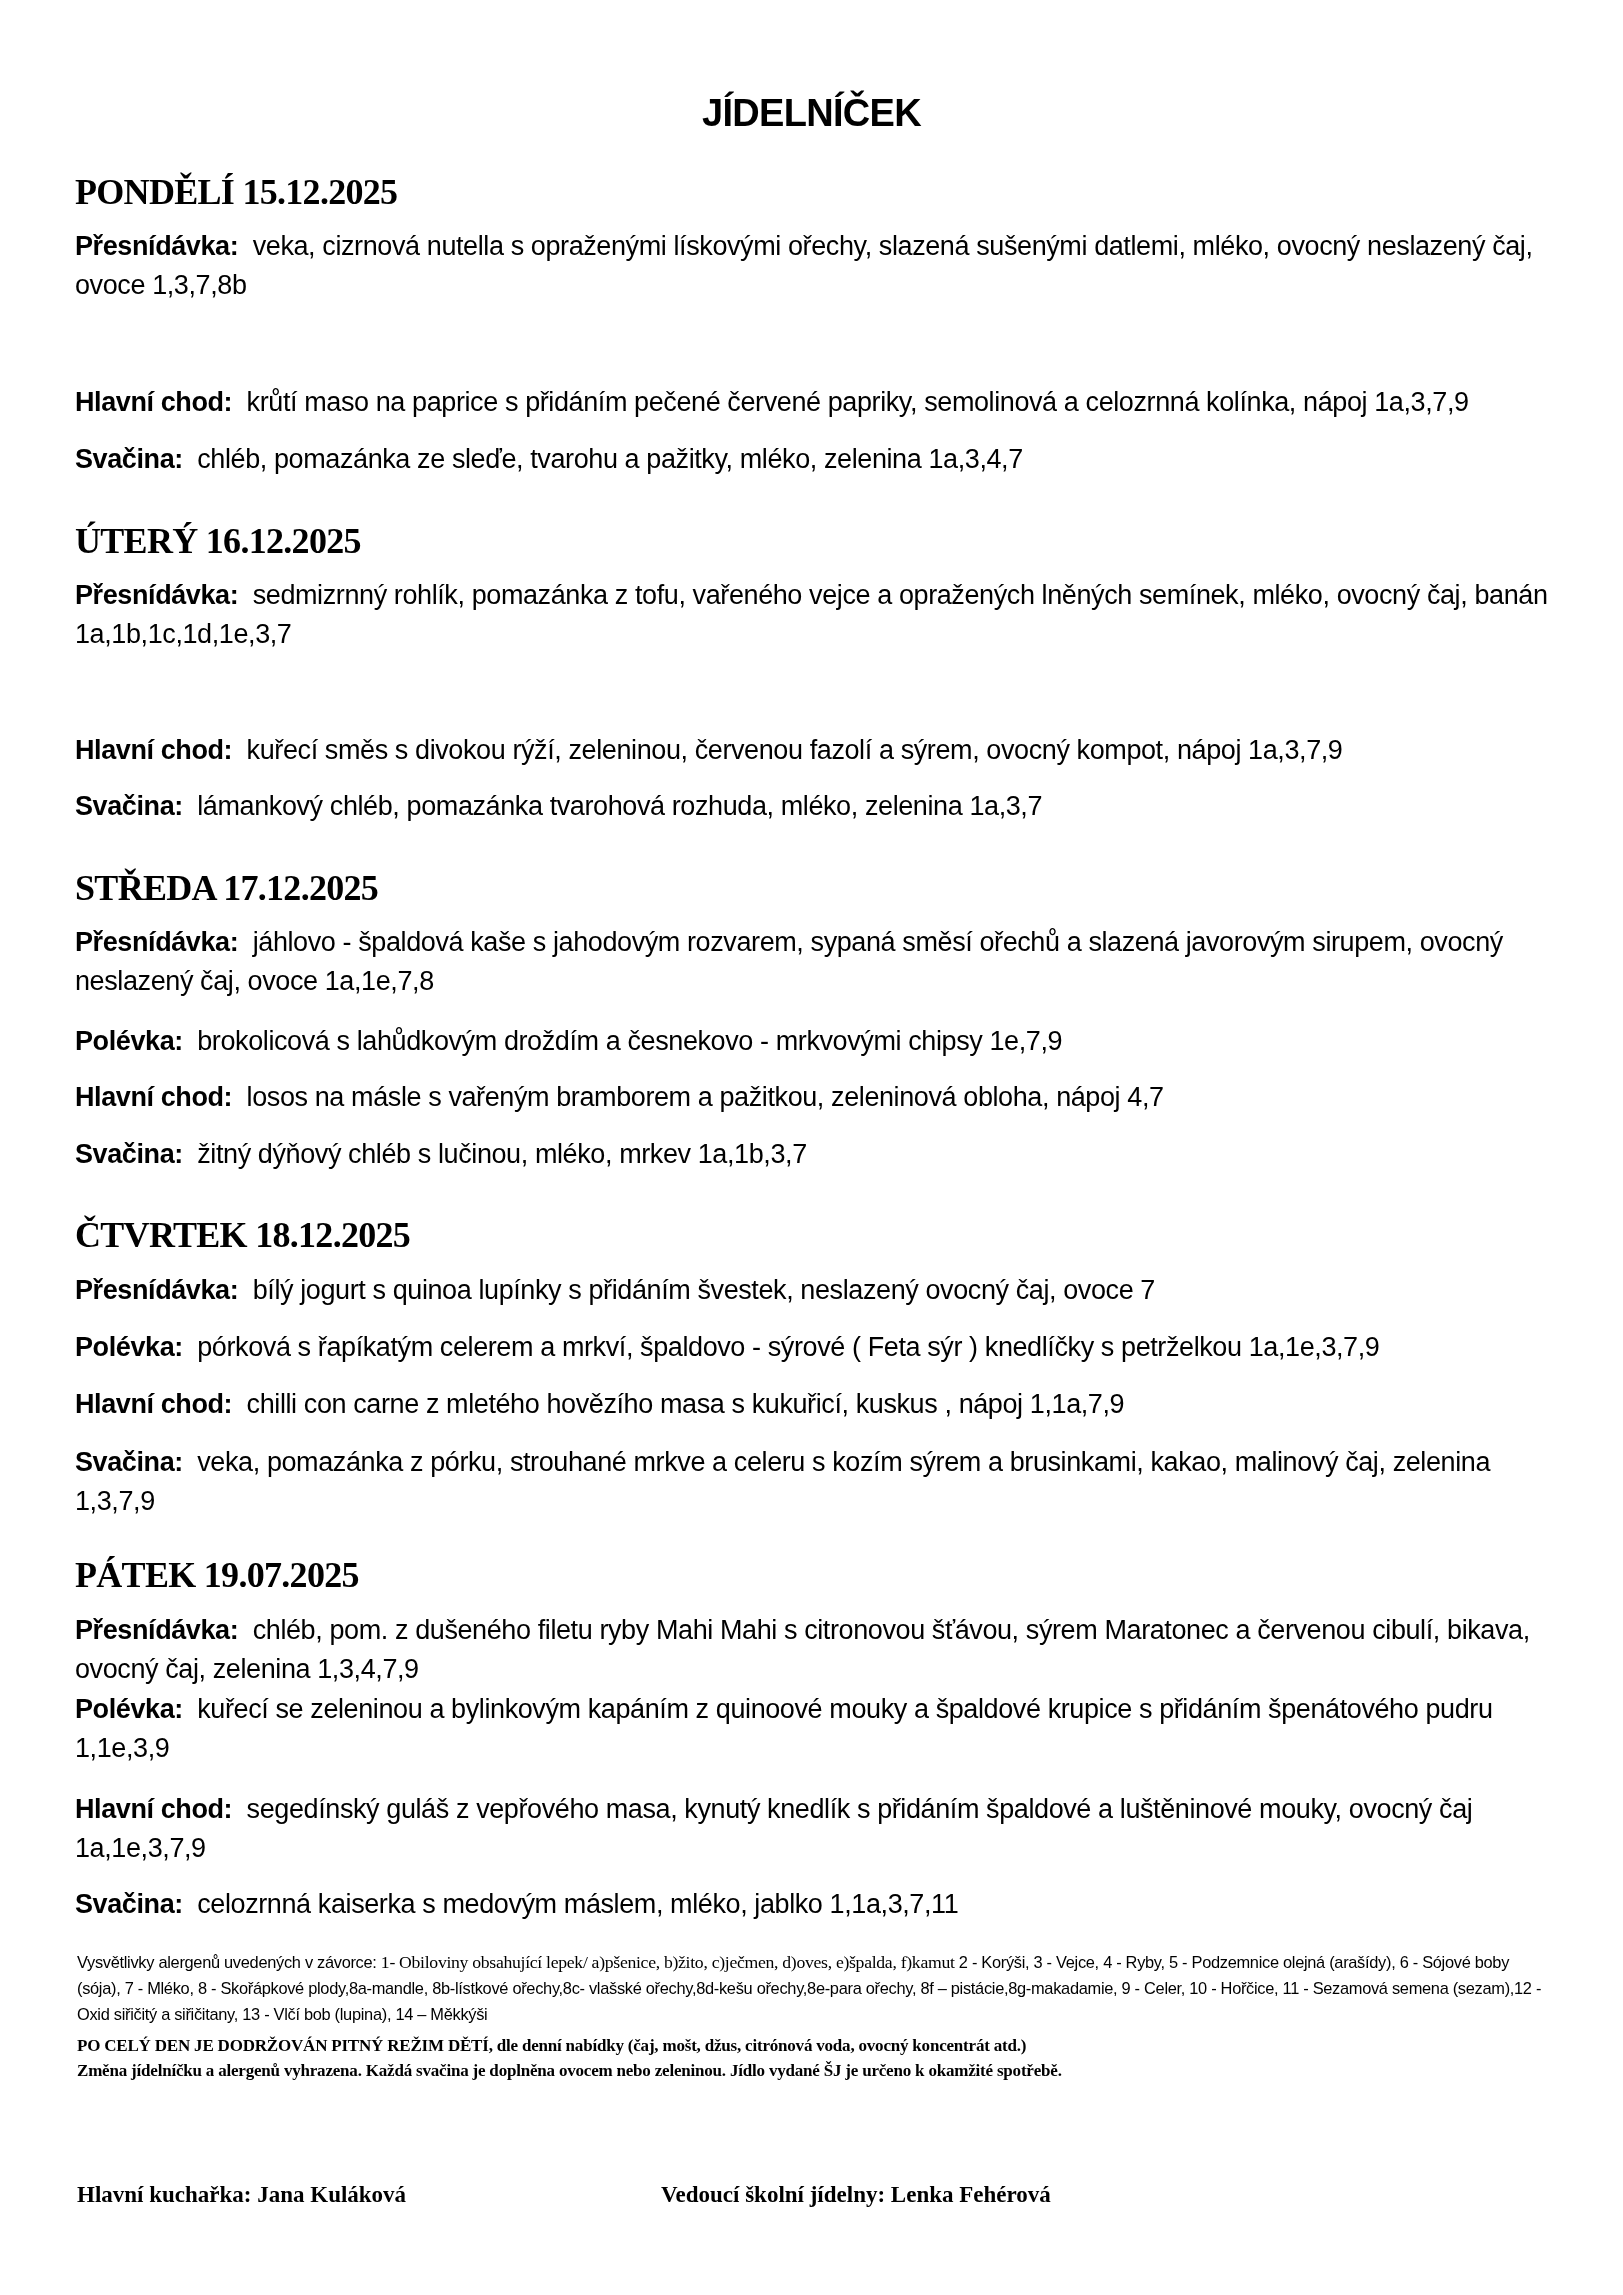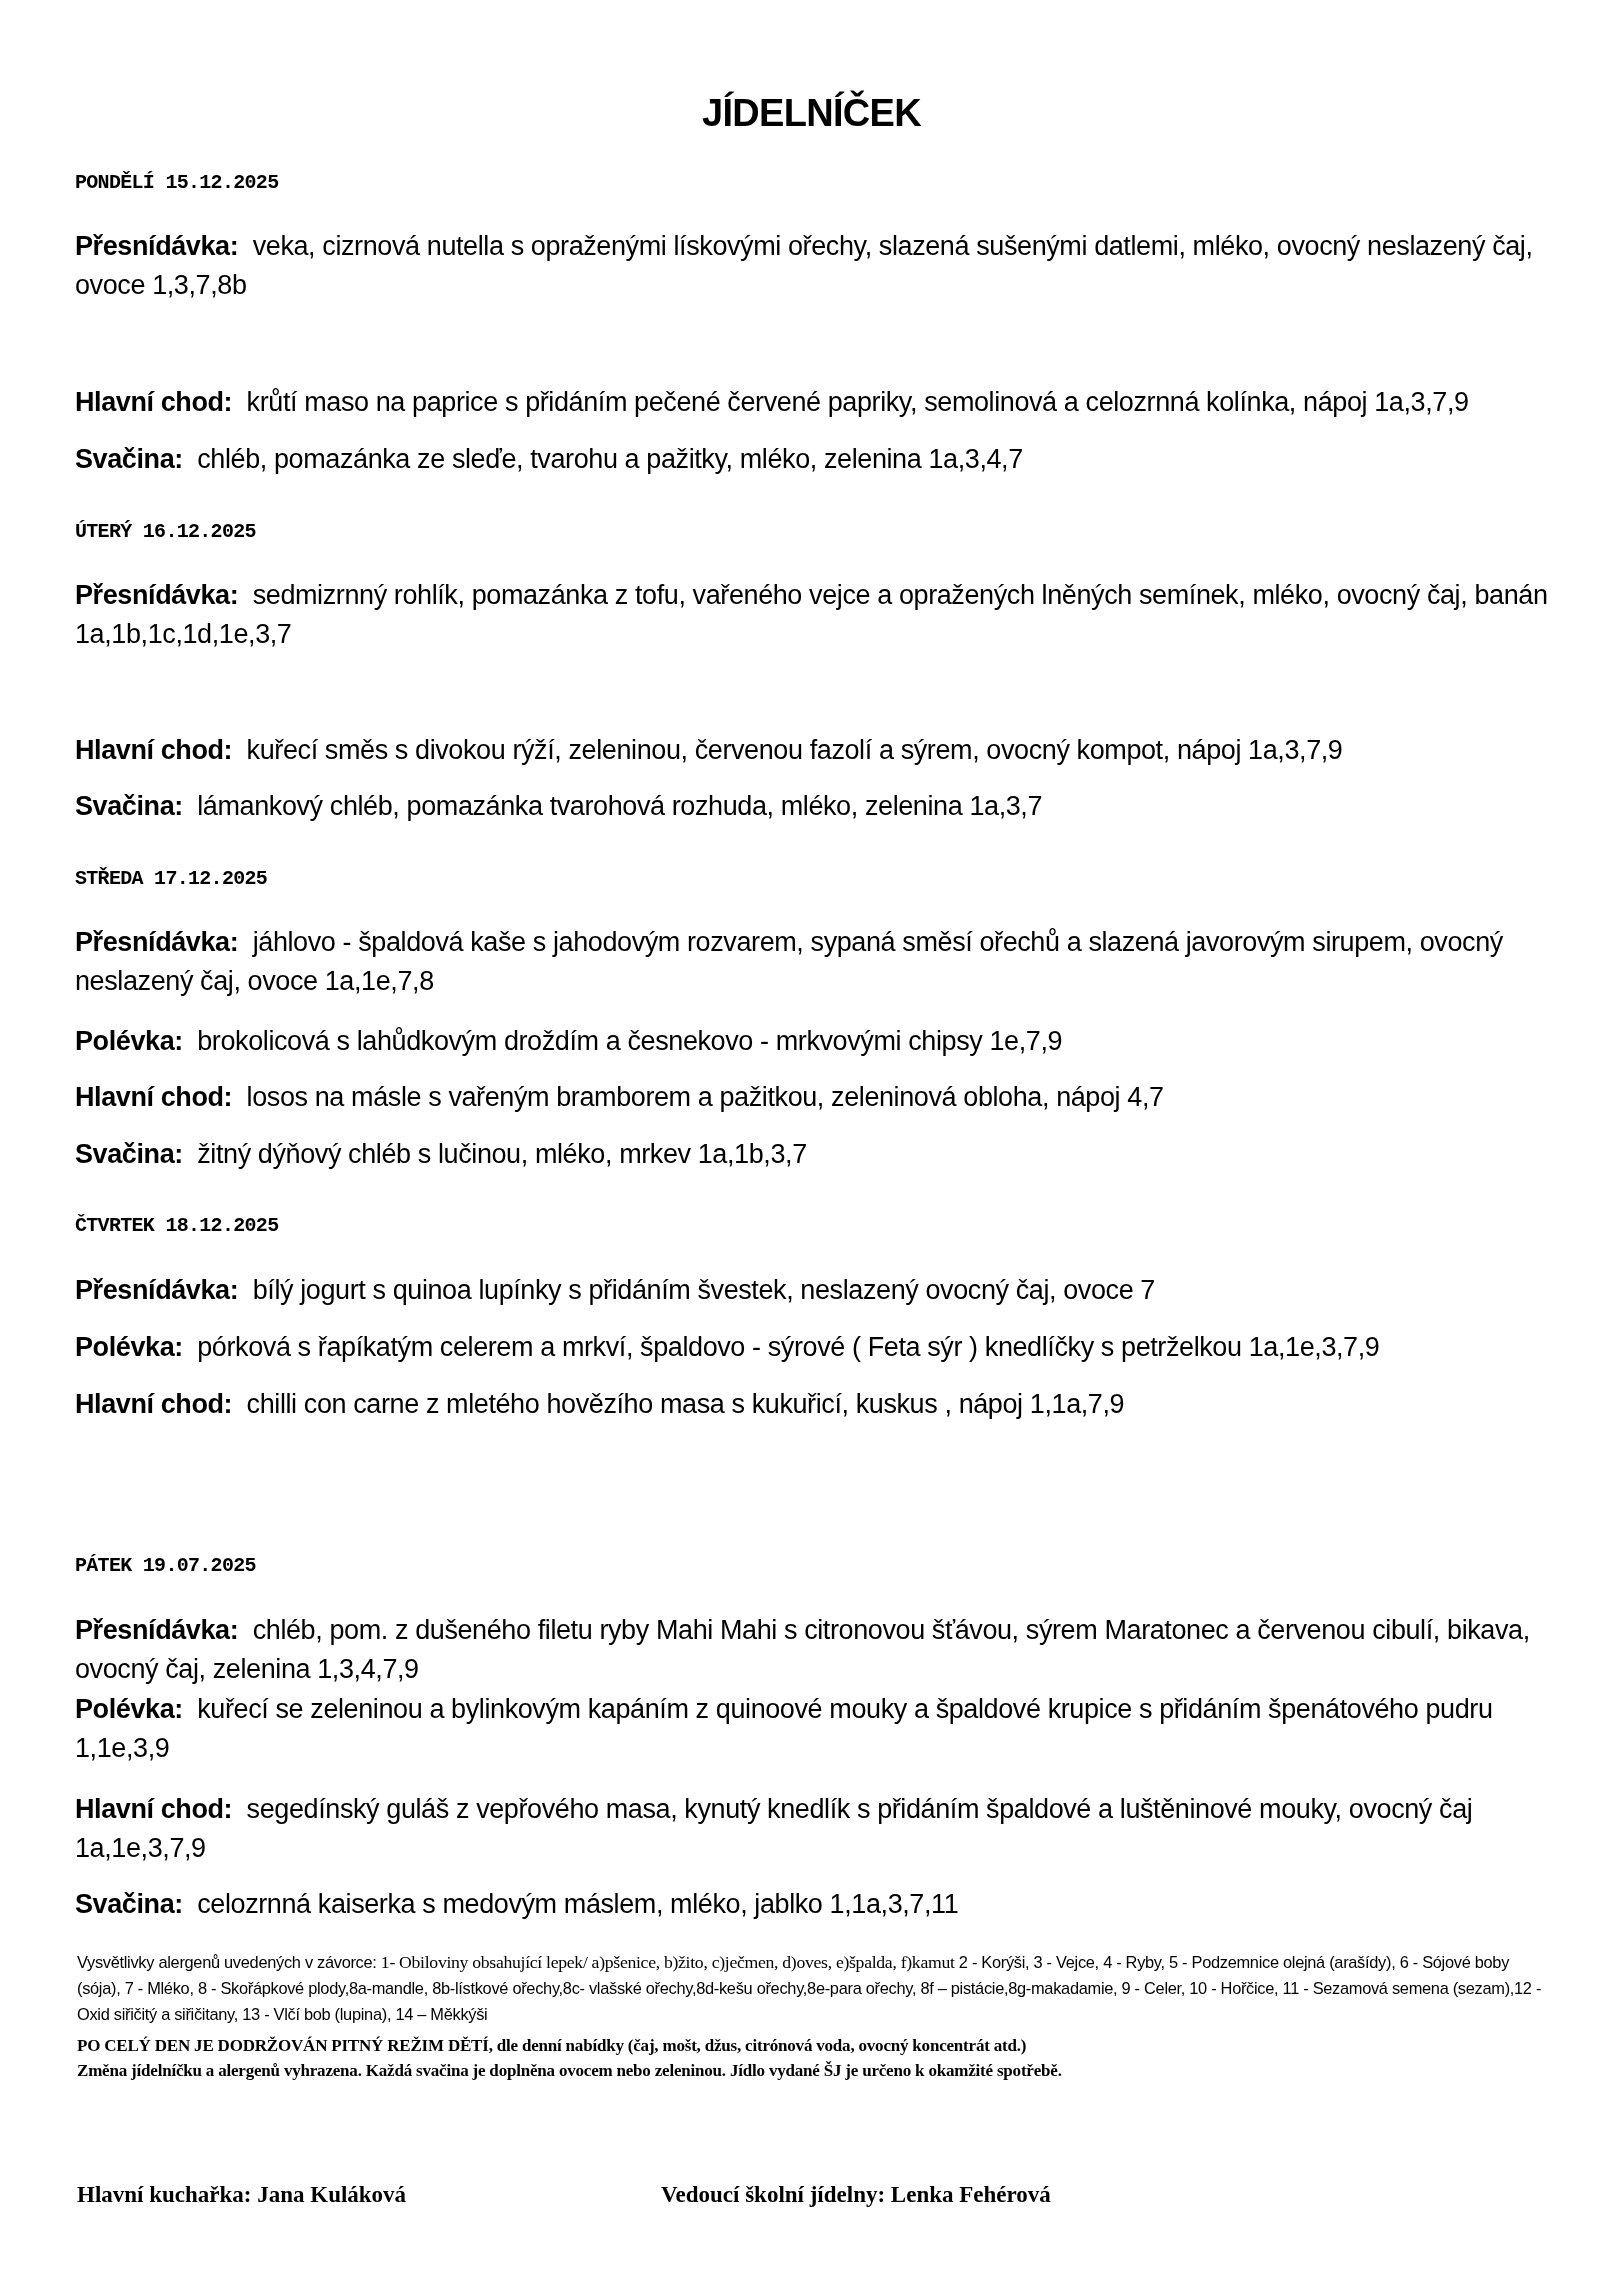--- a/index.html
+++ b/index.html
@@ -4,21 +4,21 @@
 <style>
   html, body { margin: 0; padding: 0; background: #ffffff; }
   body { width: 1623px; height: 2295px; position: relative; overflow: hidden; color: #000; }
   .page { position: absolute; left: 0; top: 0; width: 1623px; height: 2277px; background: #fff; }
   .title {
     position: absolute; left: 0; width: 1623px; top: 92px; text-align: center;
     font-family: "Liberation Sans", sans-serif; font-weight: bold; font-size: 38px; letter-spacing: -0.7px;
   }
   .day-heading {
     position: absolute; left: 75px;
-    font-family: Liberation Mono, monospace; font-weight: bold; font-size: 20px; letter-spacing: -0.7px;
+    font-family: Liberation Serif, serif; font-weight: bold; font-size: 36px; letter-spacing: -0.7px;
   }
   .meal {
     position: absolute; left: 75px; width: 1479px;
     font-family: "Liberation Sans", sans-serif; font-size: 27px; line-height: 39px; letter-spacing: -0.4px;
   }
   .meal .label { font-weight: bold; margin-right: 14.4px; }
   .legend {
     position: absolute; left: 77px; width: 1479px; top: 1949px;
     font-family: "Liberation Sans", sans-serif; font-size: 16.4px; line-height: 26px; letter-spacing: -0.3px;
   }
@@ -79,20 +79,23 @@
   <div class="day-heading" style="top:1214px">ČTVRTEK 18.12.2025</div>
   <div class="meal" style="top:1271px">
     <span class="label">Přesnídávka:</span><span>bílý jogurt s quinoa lupínky s přidáním švestek, neslazený ovocný čaj, ovoce 7</span>
   </div>
   <div class="meal" style="top:1328px">
     <span class="label">Polévka:</span><span>pórková s řapíkatým celerem a mrkví, špaldovo - sýrové ( Feta sýr ) knedlíčky s petrželkou 1a,1e,3,7,9</span>
   </div>
   <div class="meal" style="top:1385px">
     <span class="label">Hlavní chod:</span><span>chilli con carne z mletého hovězího masa s kukuřicí, kuskus , nápoj 1,1a,7,9</span>
   </div>
+  <div class="meal" style="top:1443px">
+    <span class="label">Svačina:</span><span>veka, pomazánka z pórku, strouhané mrkve a celeru s kozím sýrem a brusinkami, kakao, malinový čaj, zelenina 1,3,7,9</span>
+  </div>
 
   <div class="day-heading" style="top:1554px">PÁTEK 19.07.2025</div>
   <div class="meal" style="top:1611px">
     <span class="label">Přesnídávka:</span><span>chléb, pom. z dušeného filetu ryby Mahi Mahi s citronovou šťávou, sýrem Maratonec a červenou cibulí, bikava, ovocný čaj, zelenina 1,3,4,7,9</span>
   </div>
   <div class="meal" style="top:1690px">
     <span class="label">Polévka:</span><span>kuřecí se zeleninou a bylinkovým kapáním z quinoové mouky a špaldové krupice s přidáním špenátového pudru 1,1e,3,9</span>
   </div>
   <div class="meal" style="top:1790px">
     <span class="label">Hlavní chod:</span><span>segedínský guláš z vepřového masa, kynutý knedlík s přidáním špaldové a luštěninové mouky, ovocný čaj 1a,1e,3,7,9</span>

